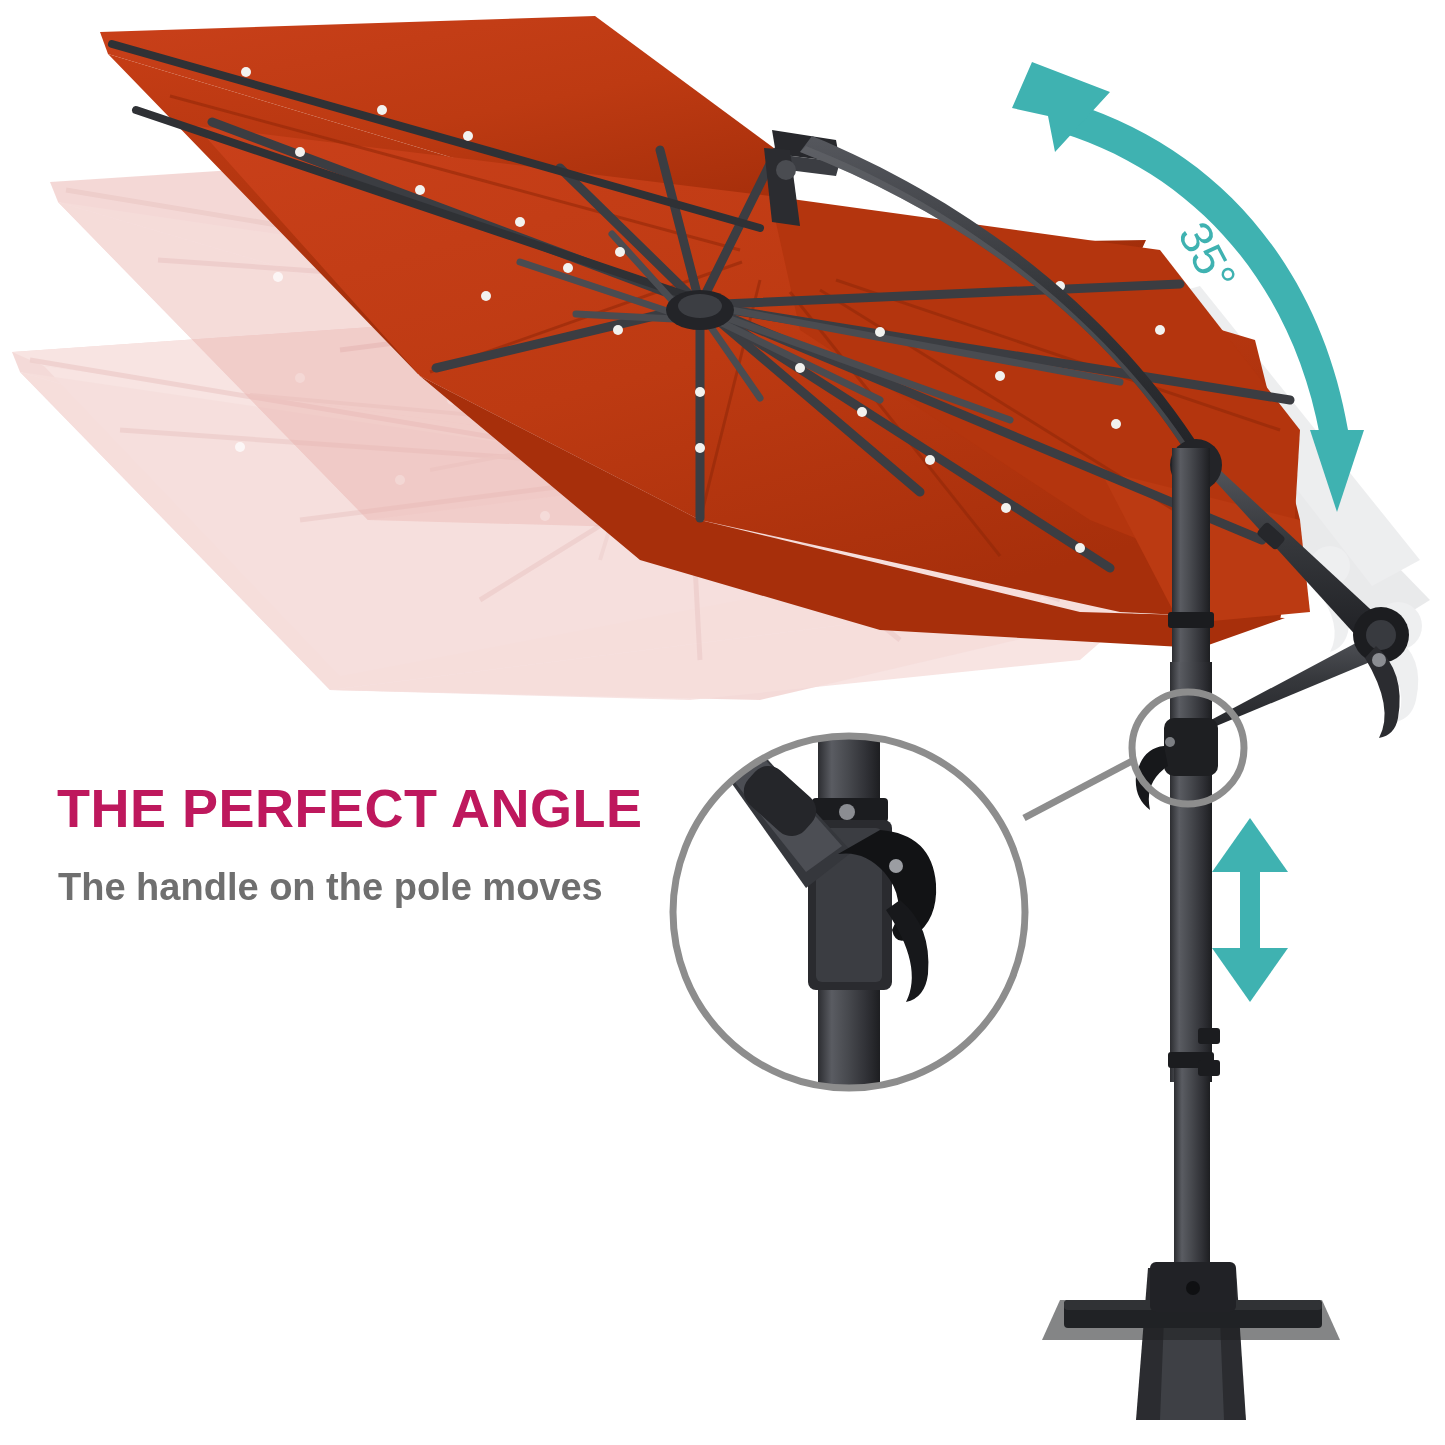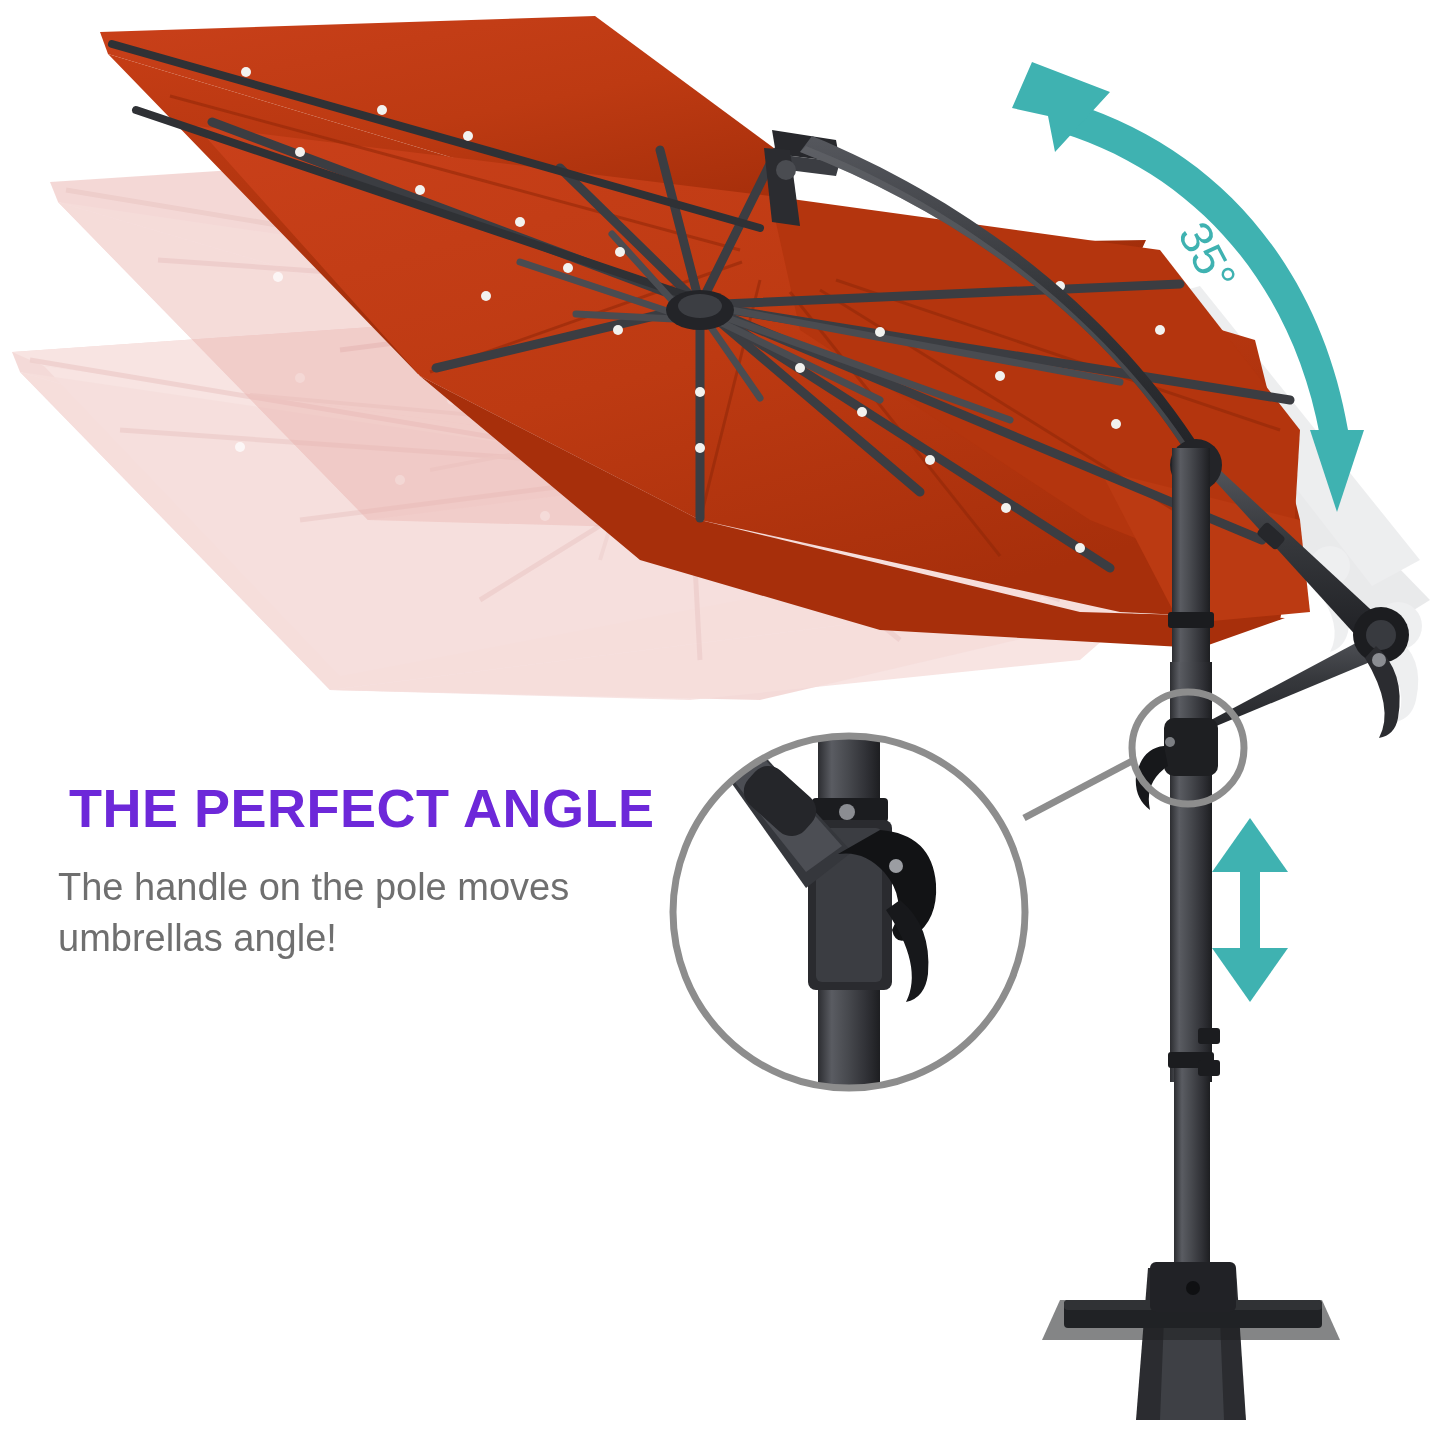--- a/index.html
+++ b/index.html
@@ -4,27 +4,27 @@
 <style>
   html,body{margin:0;padding:0;background:#ffffff;}
   #stage{
     position:relative;width:1445px;height:1445px;background:#ffffff;overflow:hidden;
     font-family:"Liberation Sans", sans-serif;
   }
   #art{position:absolute;left:0;top:0;width:1445px;height:1445px;}
 
   
   .headline{
-    position:absolute;left:69px;top:781px;
+    position:absolute;left:57px;top:781px;
     font-size:54px;letter-spacing:0.5px;font-weight:600;
-    color:#6d28d9;line-height:1;white-space:nowrap;
+    color:#be185d;line-height:1;white-space:nowrap;
   }
   .bodycopy{
     position:absolute;left:58px;top:862px;width:600px;
-    font-size:38px;line-height:1.33;font-weight:400;
+    font-size:38px;line-height:1.33;font-weight:700;
     color:#6f6f6f;
   }
   .bodycopy span{display:block;white-space:nowrap;}
 
   
   .deg-label{
     position:absolute;left:1215px;top:213px;
     font-size:46px;font-weight:400;color:#3fb2b1;
     transform:rotate(62deg);transform-origin:left top;
     white-space:nowrap;
@@ -327,18 +327,17 @@
       <rect x="1240" y="850" width="20" height="120"></rect>
       <polygon points="1250,818 1288,872 1212,872"></polygon>
       <polygon points="1250,1002 1288,948 1212,948"></polygon>
     </g>
   </svg>
 
   <div class="headline">THE PERFECT ANGLE</div>
 
   <div class="bodycopy">
     <span>The handle on the pole moves</span>
-    <span>umbrellas angle!</span>
   </div>
 
   <div class="deg-label">35°</div>
 
 </div>
 
 </body></html>

